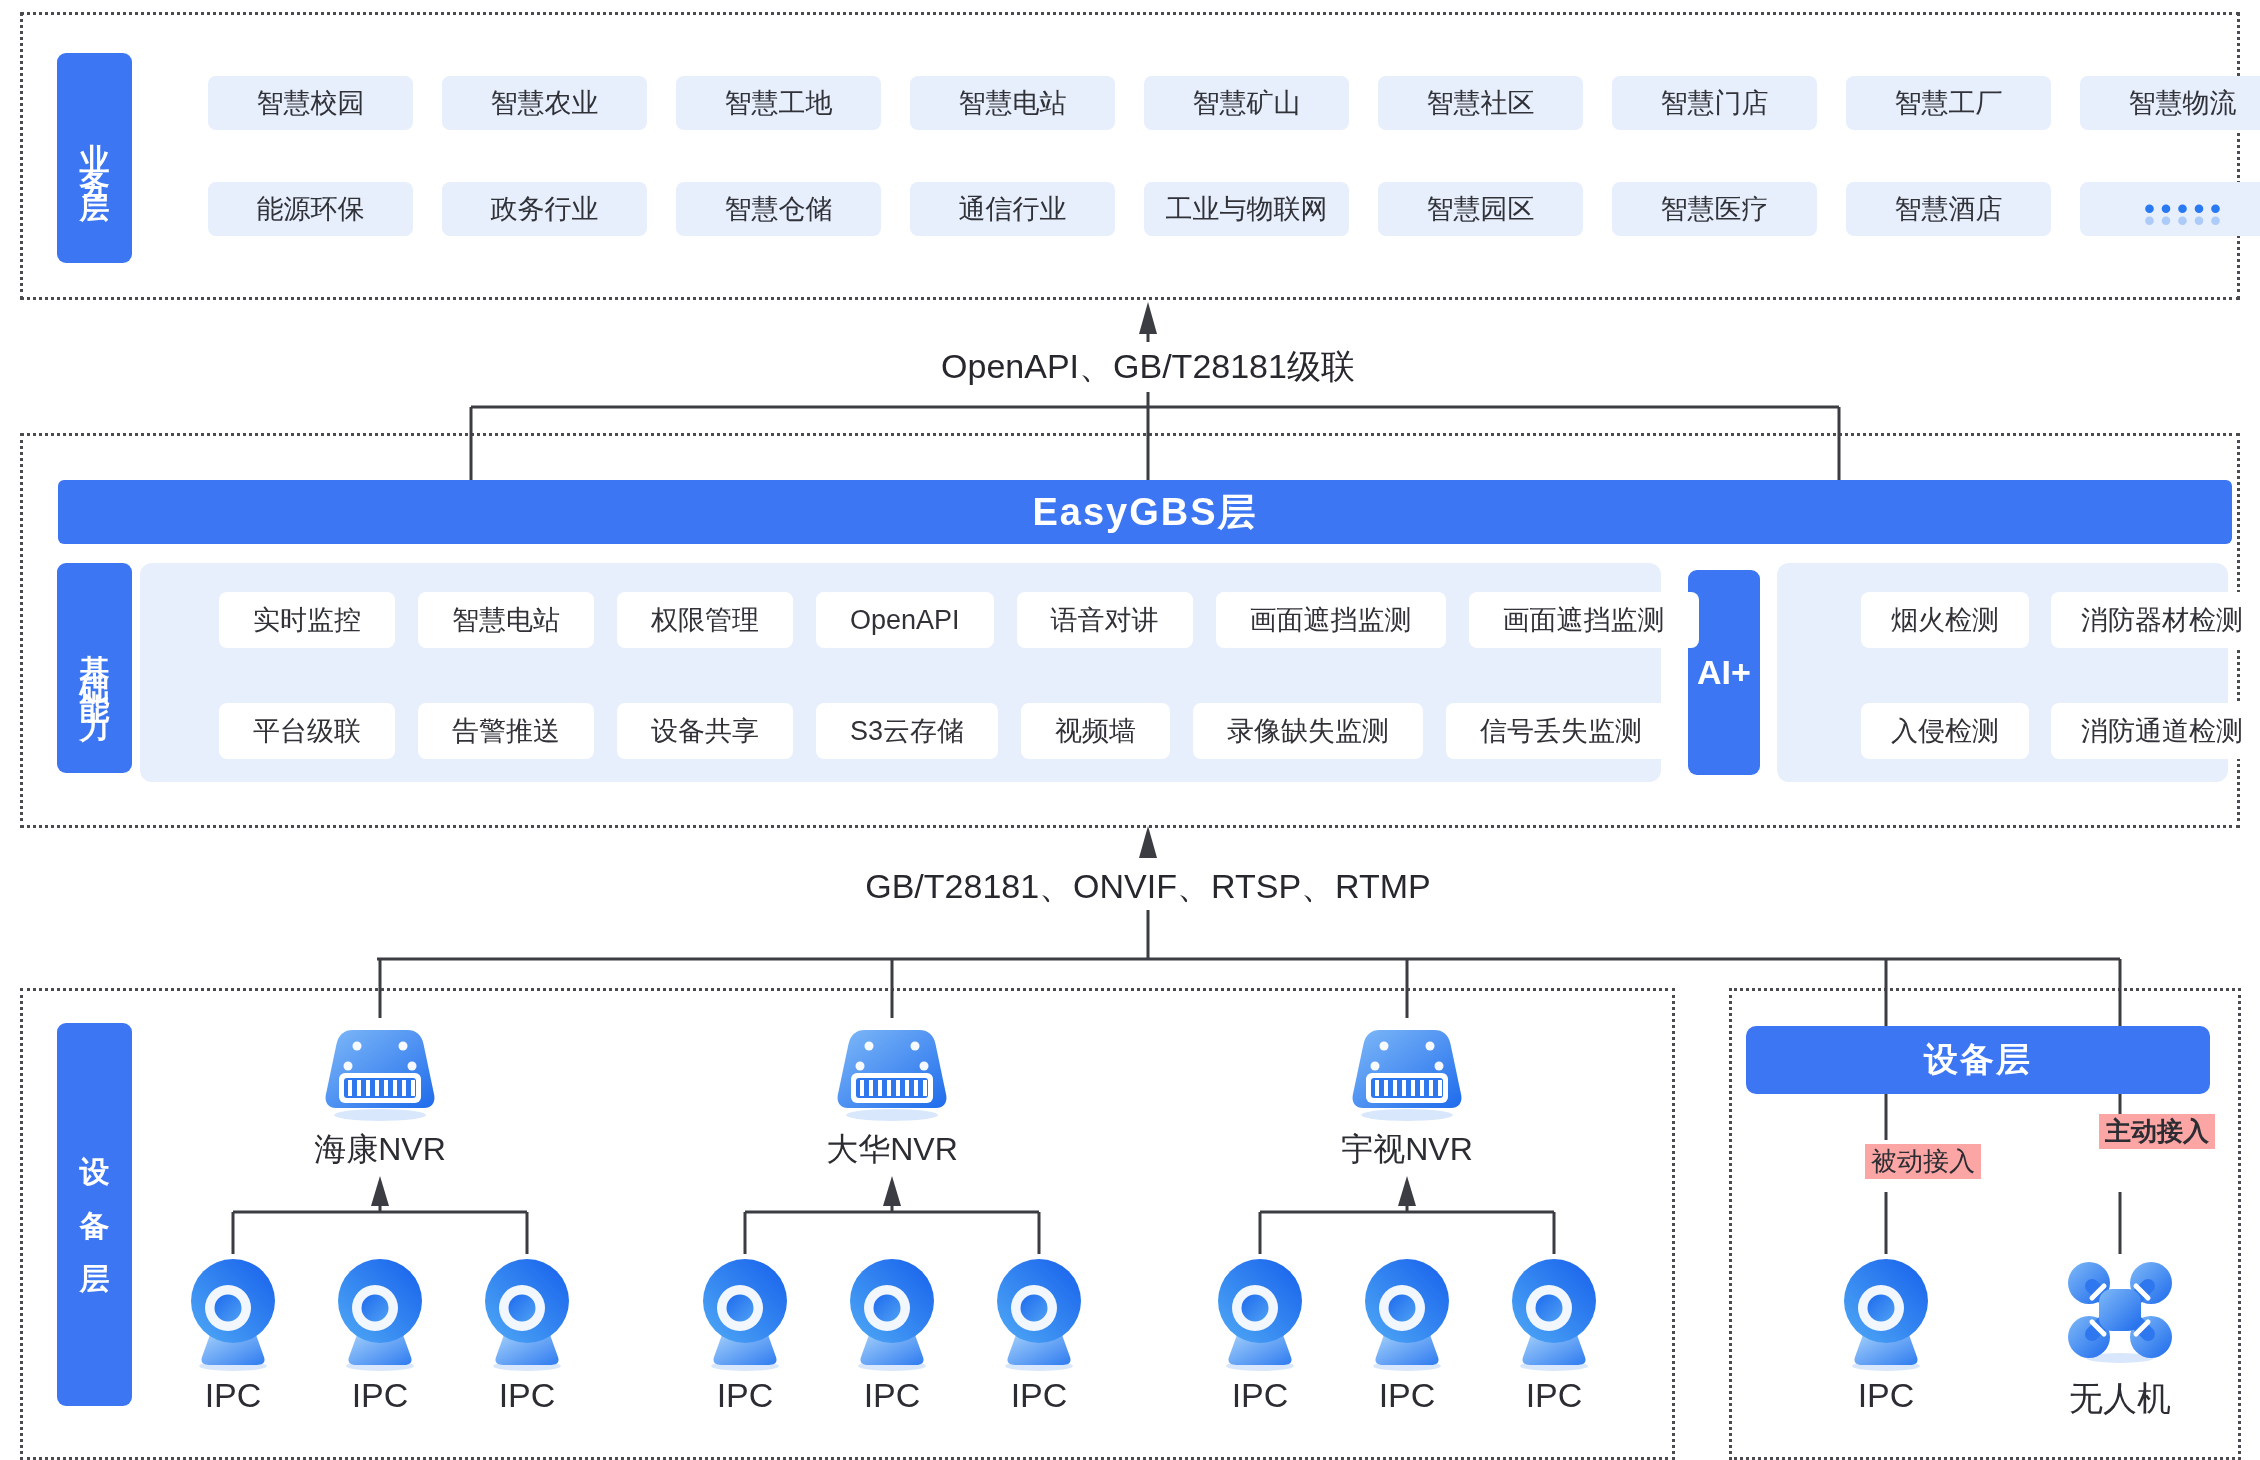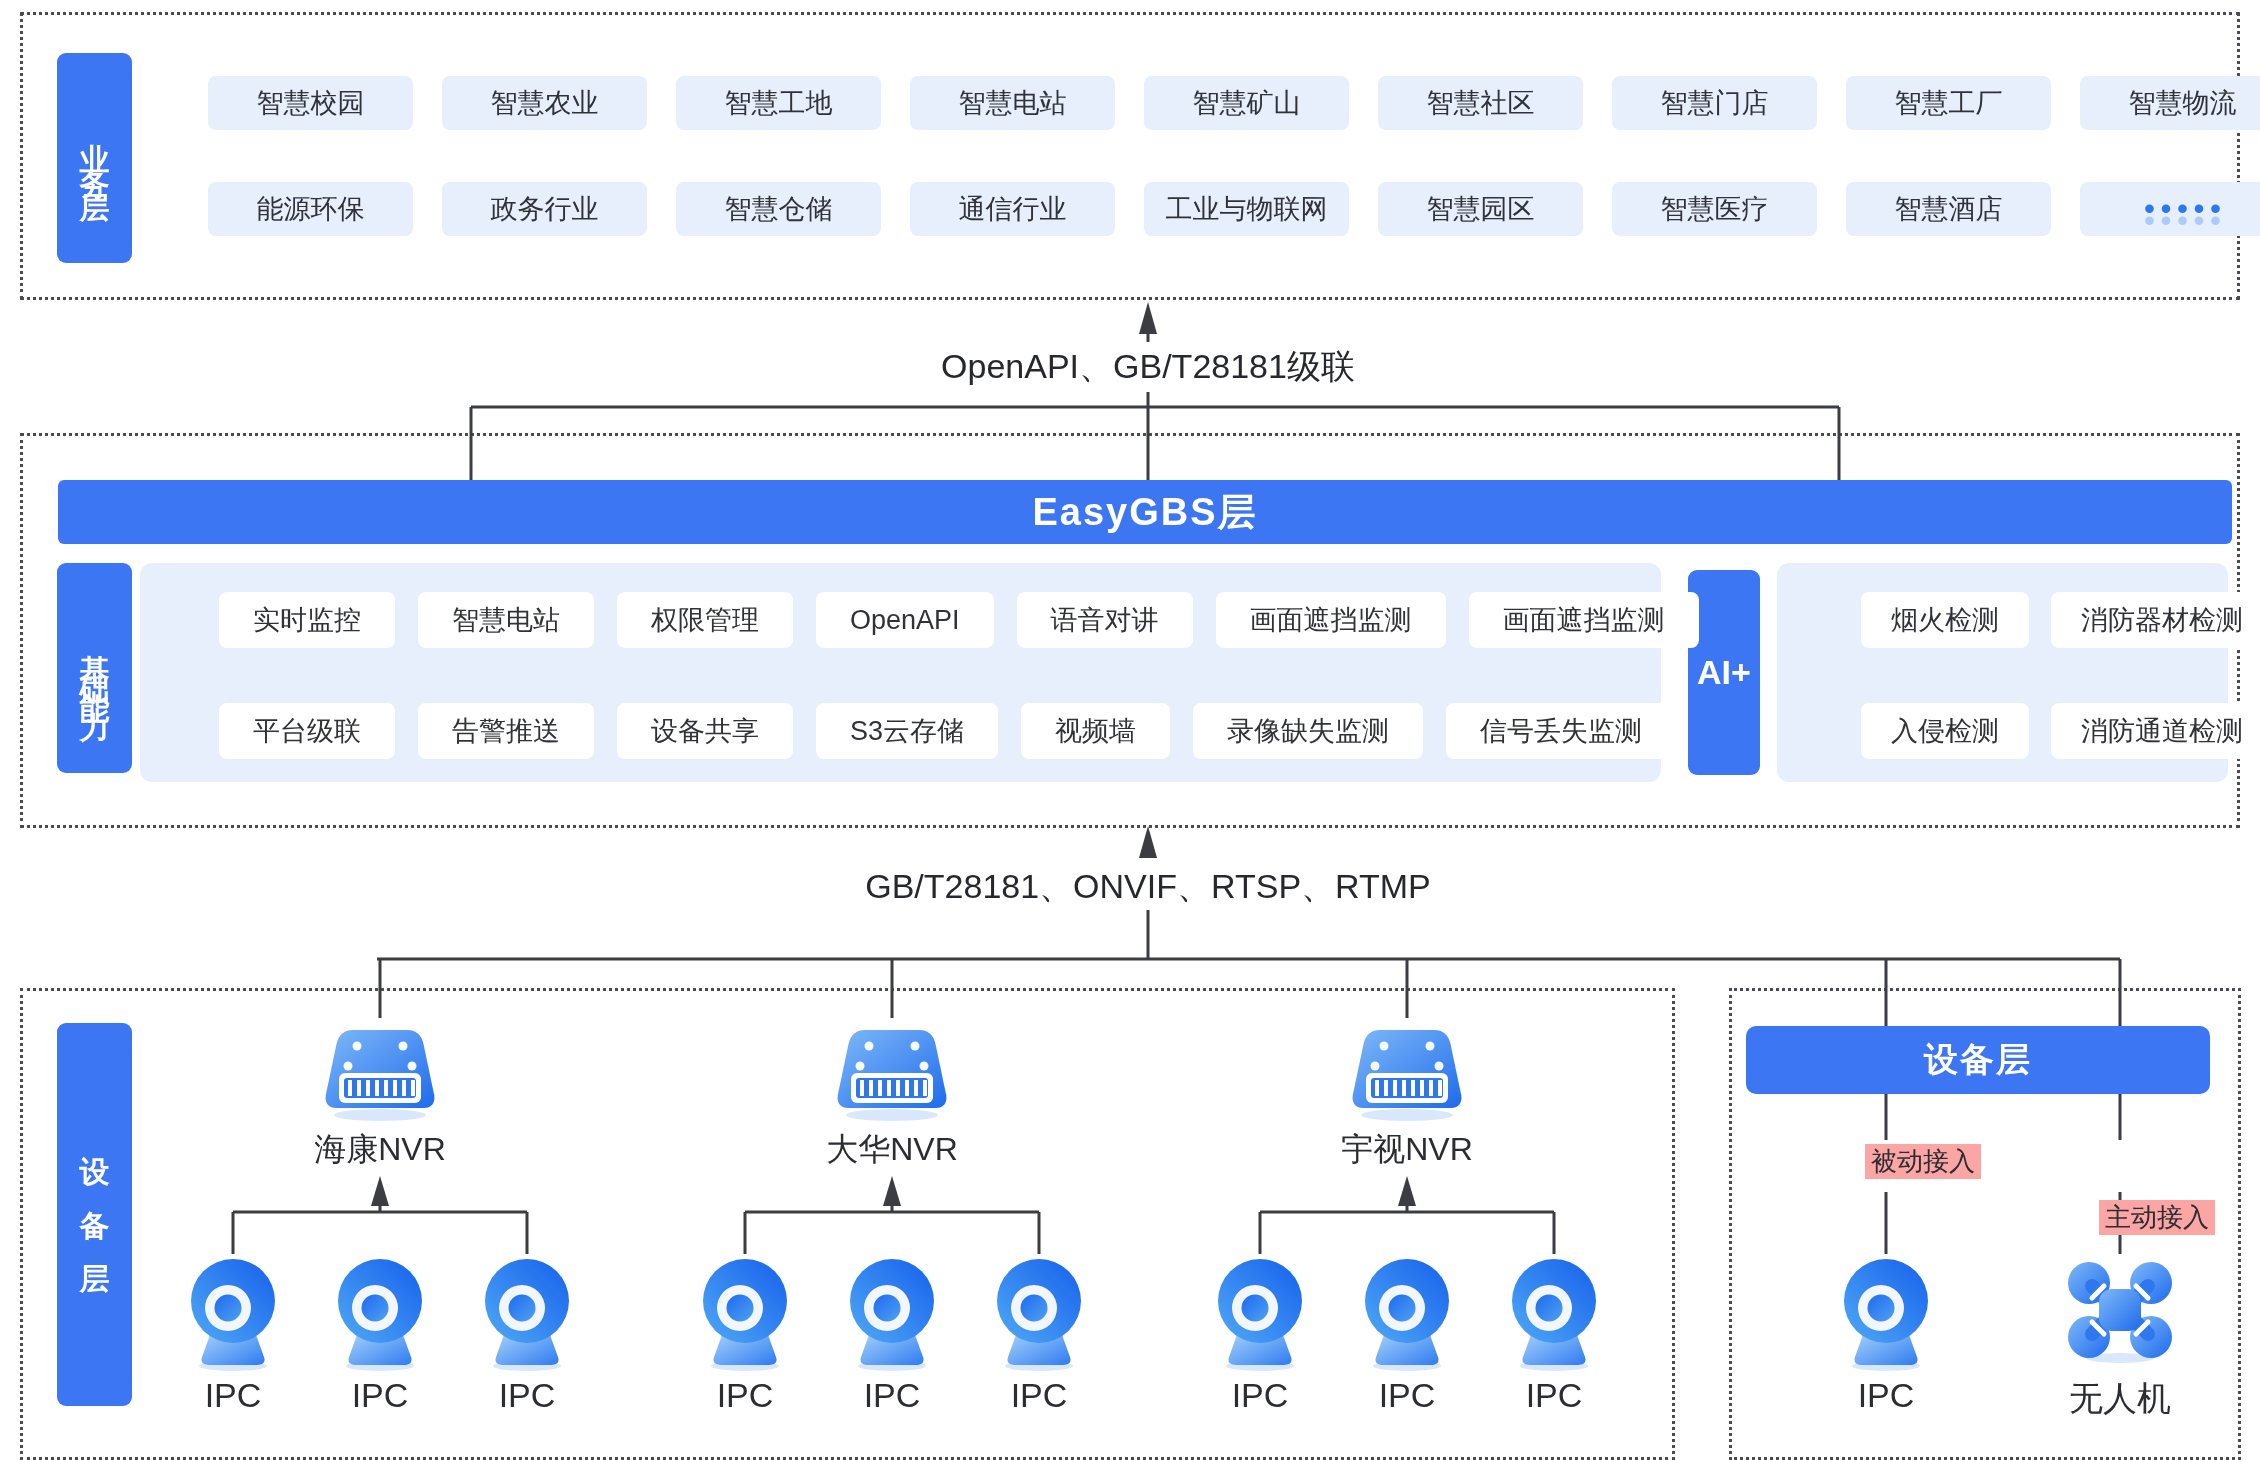--- a/index.html
+++ b/index.html
@@ -304,21 +304,21 @@
 <div class="content node-label ipc-label" style="left:1407px;top:1376px;">IPC</div>
 <div class="content node-label ipc-label" style="left:1554px;top:1376px;">IPC</div>
 
 <div class="dbox" style="left:1729px;top:988px;width:506px;height:466px;"></div>
 
 <div class="content banner banner-small" style="left:1746px;top:1026px;width:464px;height:68px;">
   <span>设备层</span>
 </div>
 
 <div class="content node-label mode-label" style="left:1886px;top:1144px;">被动接入</div>
-<div class="content node-label mode-label" style="left:2120px;top:1200px;">主动接入</div>
+<div class="content node-label mode-label" style="left:2120px;top:1114px;font-weight:bold;">主动接入</div>
 
 <svg class="icon-svg content" style="left:1834px;top:1254px;" width="104" height="118">
     <use href="#sym-ipc"></use>
   </svg>
 <svg class="icon-svg content" style="left:2062px;top:1256px;" width="116" height="108">
     <use href="#sym-drone"></use>
   </svg>
 
 <div class="content node-label ipc-label" style="left:1886px;top:1376px;">IPC</div>
 <div class="content node-label ipc-label" style="left:2120px;top:1376px;">无人机</div>

